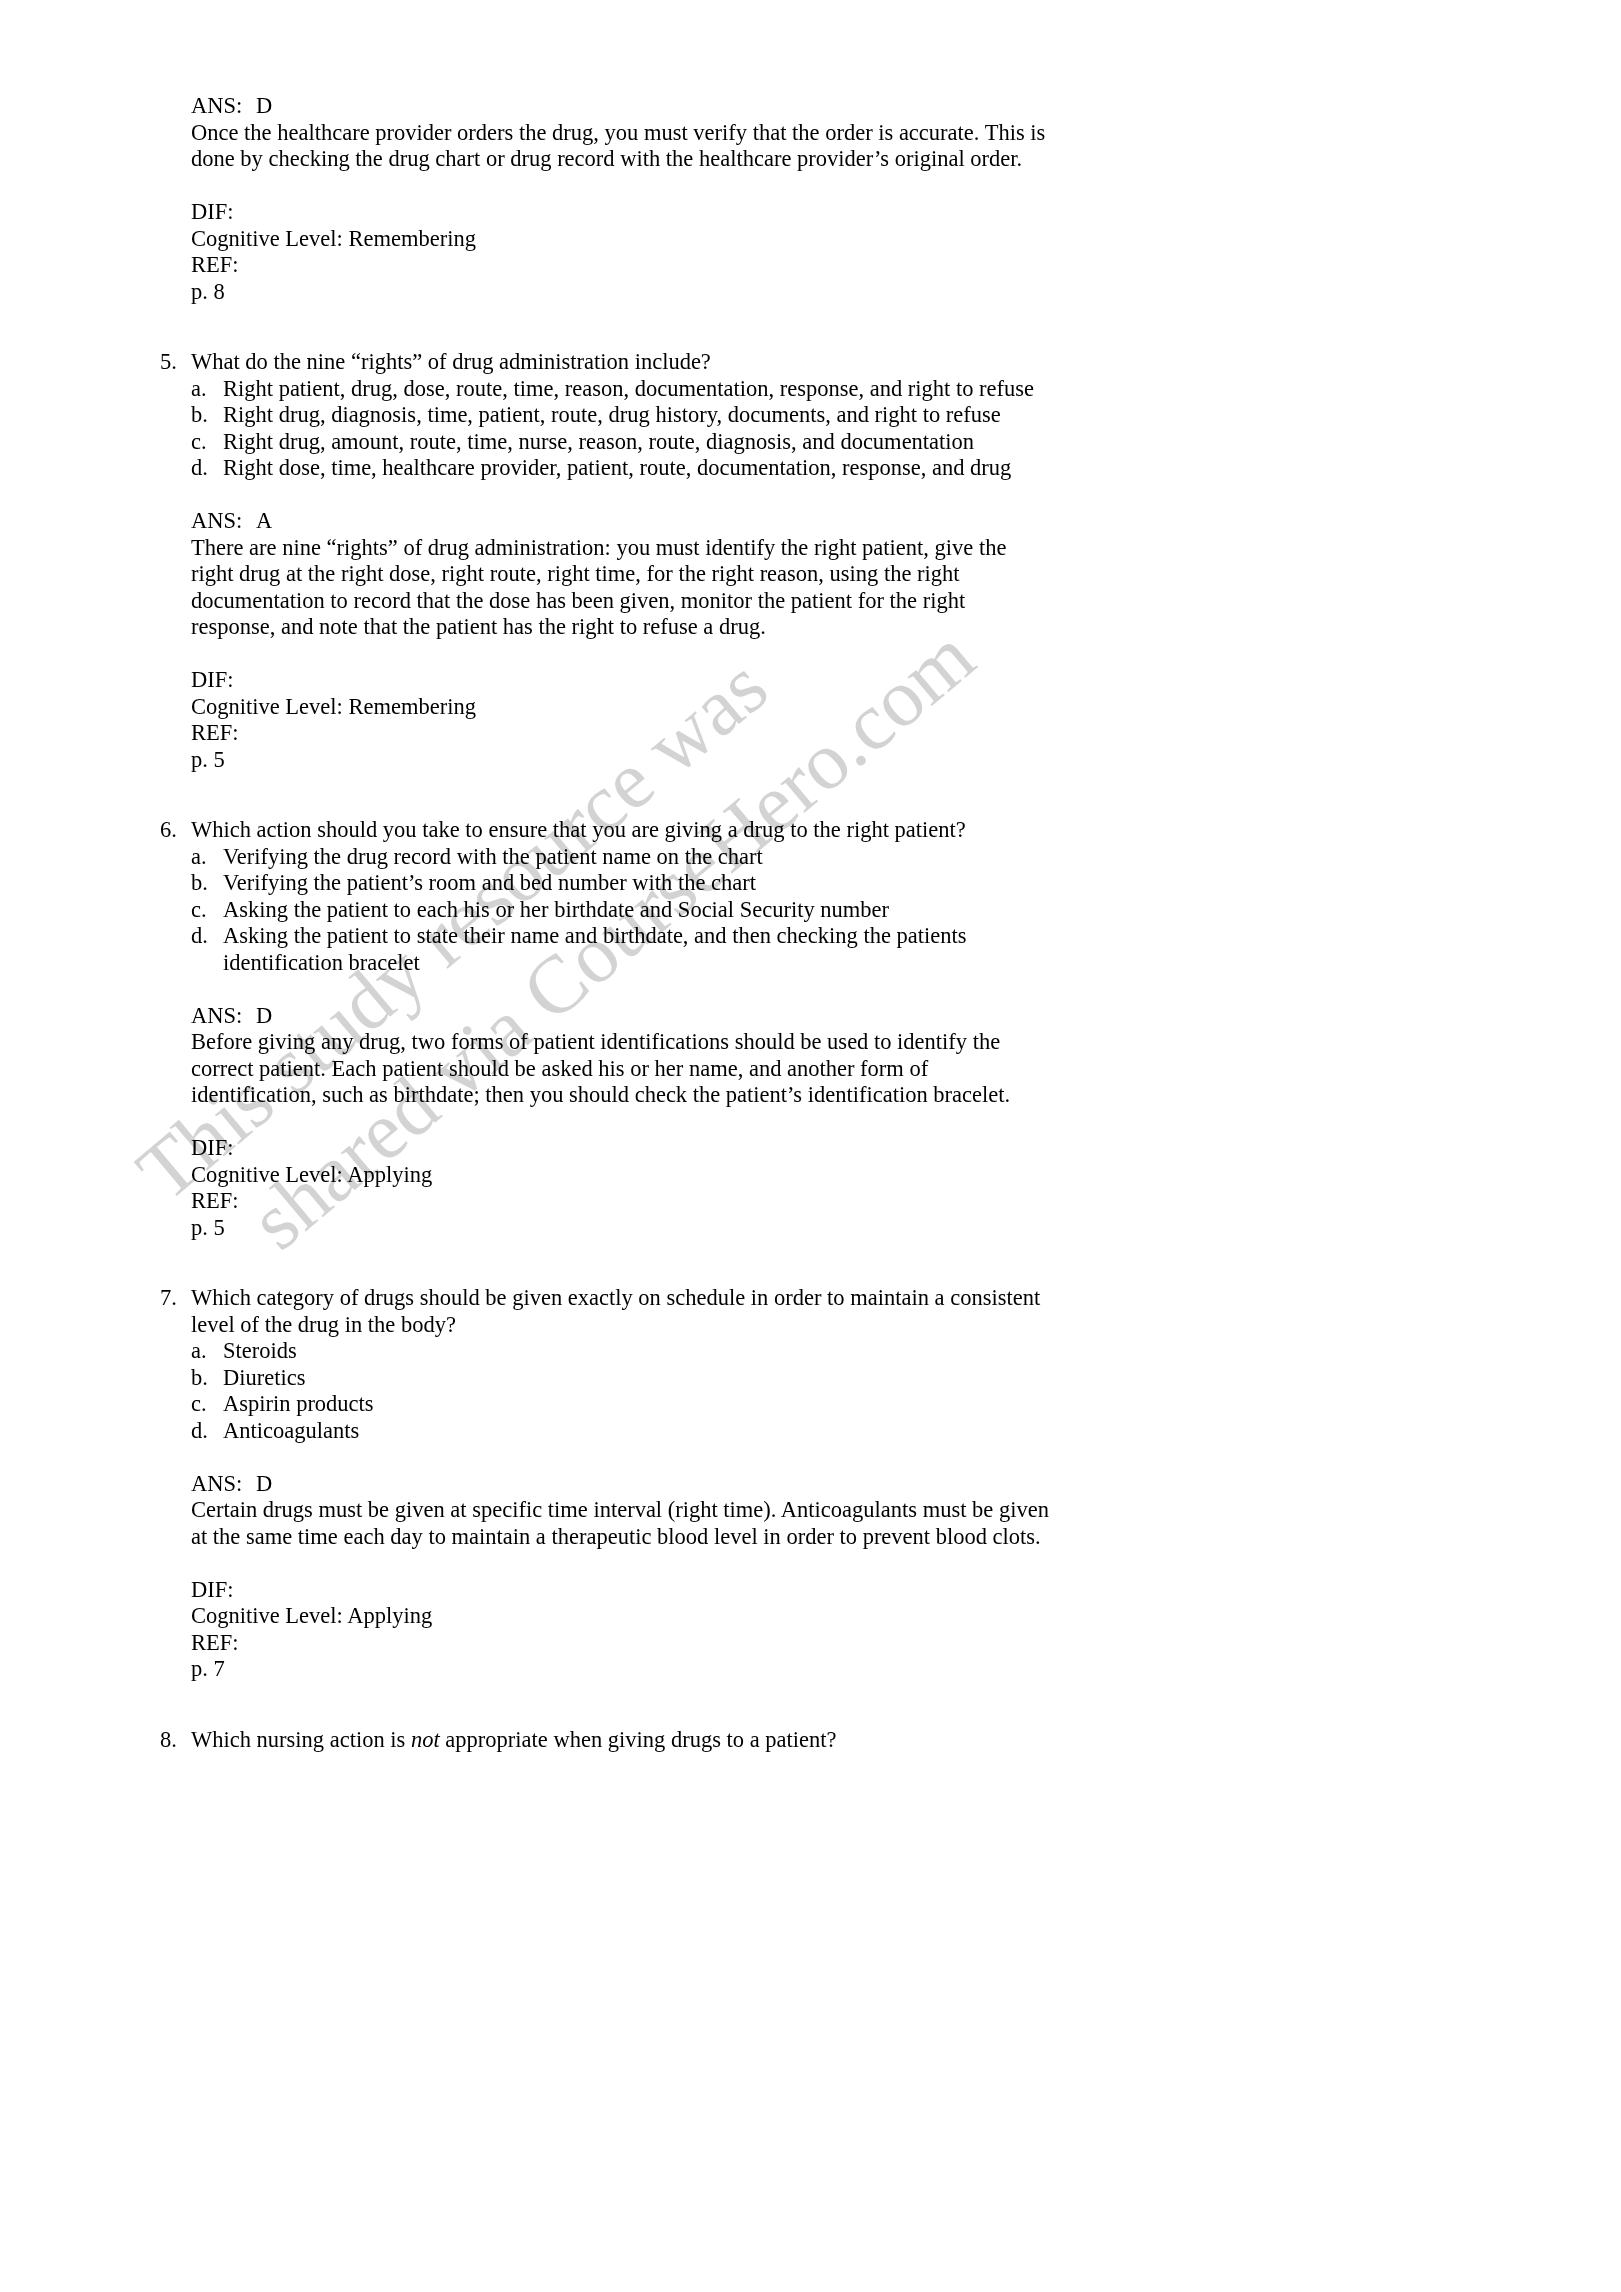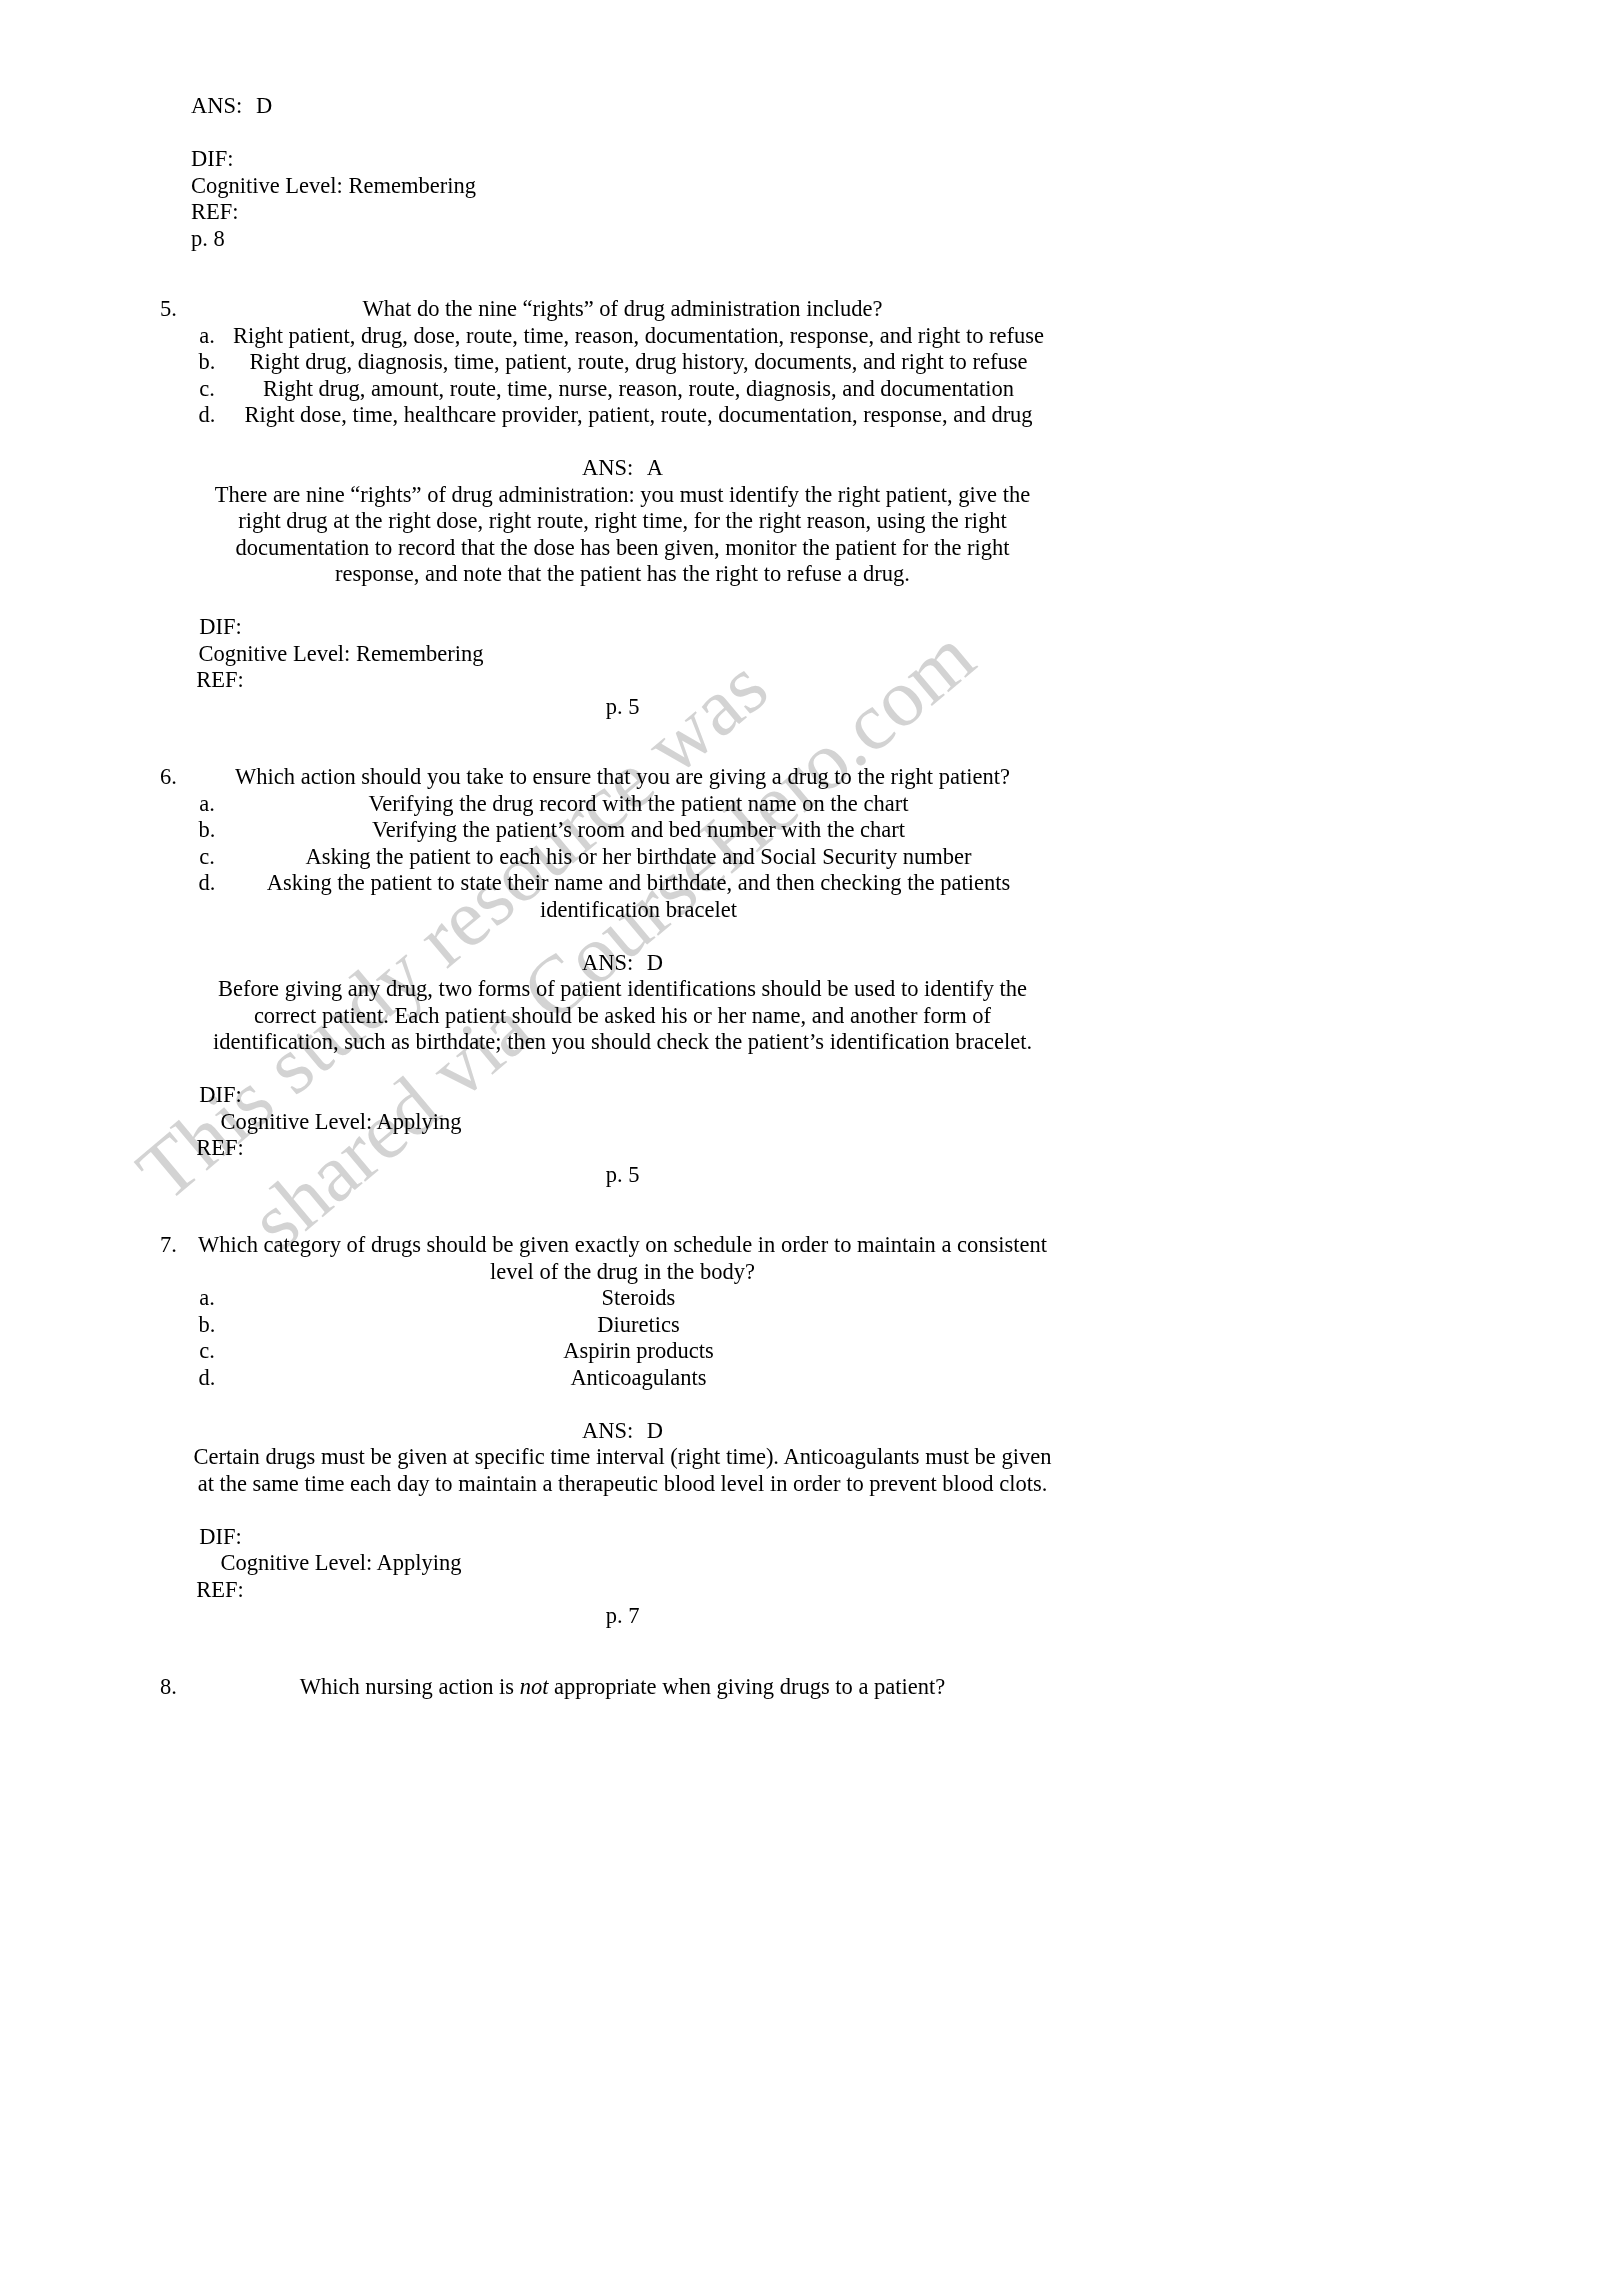--- a/index.html
+++ b/index.html
@@ -52,21 +52,21 @@
   .rationale { max-width: 863px; }
 
   .dif-line { margin-top: 26.5px; display: flex; flex-direction: column; }
   .dif-label { width: 59px; flex: none; }
   .dif-value { width: 300px; flex: none; }
   .ref-label { width: 58px; flex: none; }
   .ref-value { flex: 1; }
 
   .question { margin-top: 44px; display: flex; }
   .q-num { width: 31px; flex: none; }
-  .q-body { width: 863px; text-align: center; }
+  .q-body { width: 863px; }
 
   .option { display: flex; }
   .opt-letter { width: 32px; flex: none; }
   .opt-text { flex: 1; }
 
   .italic { font-style: italic; }
 </style>
 </head>
 <body>
 
@@ -74,20 +74,21 @@
   <div class="wm1">This study resource was</div>
   <div class="wm2">shared via CourseHero.com</div>
 </div>
 
 <div class="content">
 
   <div class="answer-block first indented">
     <div class="ans-line">
       <span class="ans-label">ANS:</span><span class="ans-value">D</span>
     </div>
+    <div class="rationale">Once the healthcare provider orders the drug, you must verify that the order is accurate. This is done by checking the drug chart or drug record with the healthcare provider’s original order.</div>
     <div class="dif-line">
       <span class="dif-label">DIF:</span>
       <span class="dif-value">Cognitive Level: Remembering</span>
       <span class="ref-label">REF:</span>
       <span class="ref-value">p. 8</span>
     </div>
   </div>
 
   <div class="question">
     <div class="q-num">5.</div>

